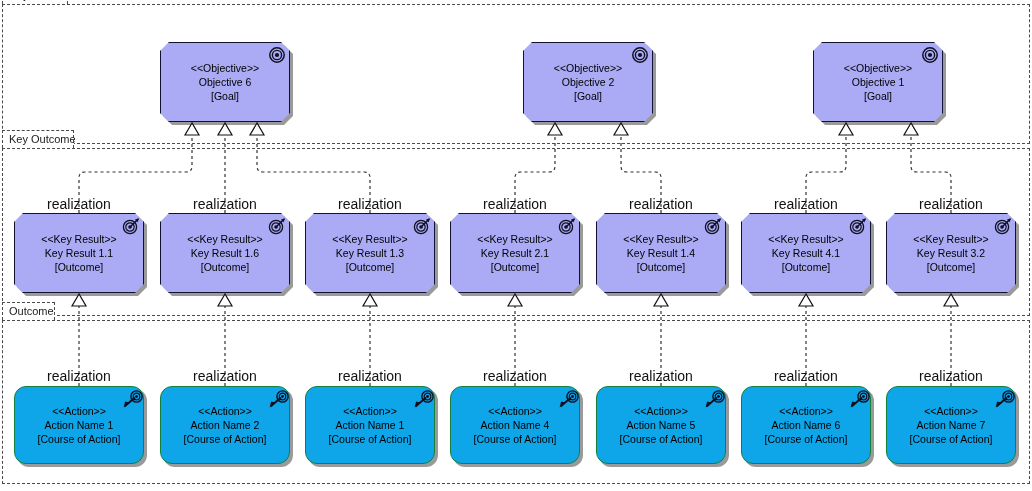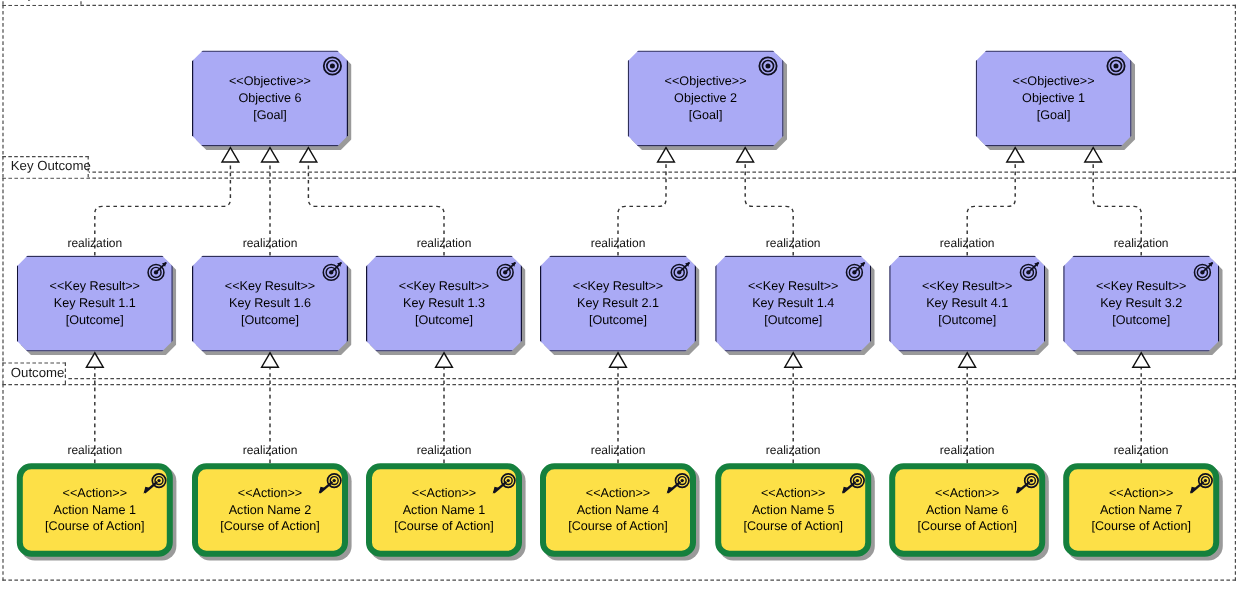--- a/index.html
+++ b/index.html
@@ -68,22 +68,22 @@
     background: #aaaaf5;
     border: 1px solid #111133;
     
     clip-path: polygon(
       9px 0, calc(100% - 9px) 0,
       100% 9px, 100% calc(100% - 9px),
       calc(100% - 9px) 100%, 9px 100%,
       0 calc(100% - 9px), 0 9px);
   }
   .node.action {
-    background: #fde047;
-    border: 5px solid #15803d;
+    background: #0ea5e9;
+    border: 1px solid #15803d;
     border-radius: 12px;
   }
   .shadow {
     position: absolute;
     background: #9a9a9a;
     z-index: 10;
   }
   .shadow.oct {
     clip-path: polygon(
       9px 0, calc(100% - 9px) 0,
@@ -99,21 +99,21 @@
     top: 3px;
     right: 3px;
     width: 18px;
     height: 18px;
     z-index: 30;
   }
 
   
   .rel-label {
     position: absolute;
-    font-size: 10px;
+    font-size: 14px;
     color: #111111;
     line-height: 12px;
     text-align: center;
     white-space: nowrap;
     transform: translateX(-50%);
     background: transparent;
     z-index: 40;
   }
 </style>
 </head>

